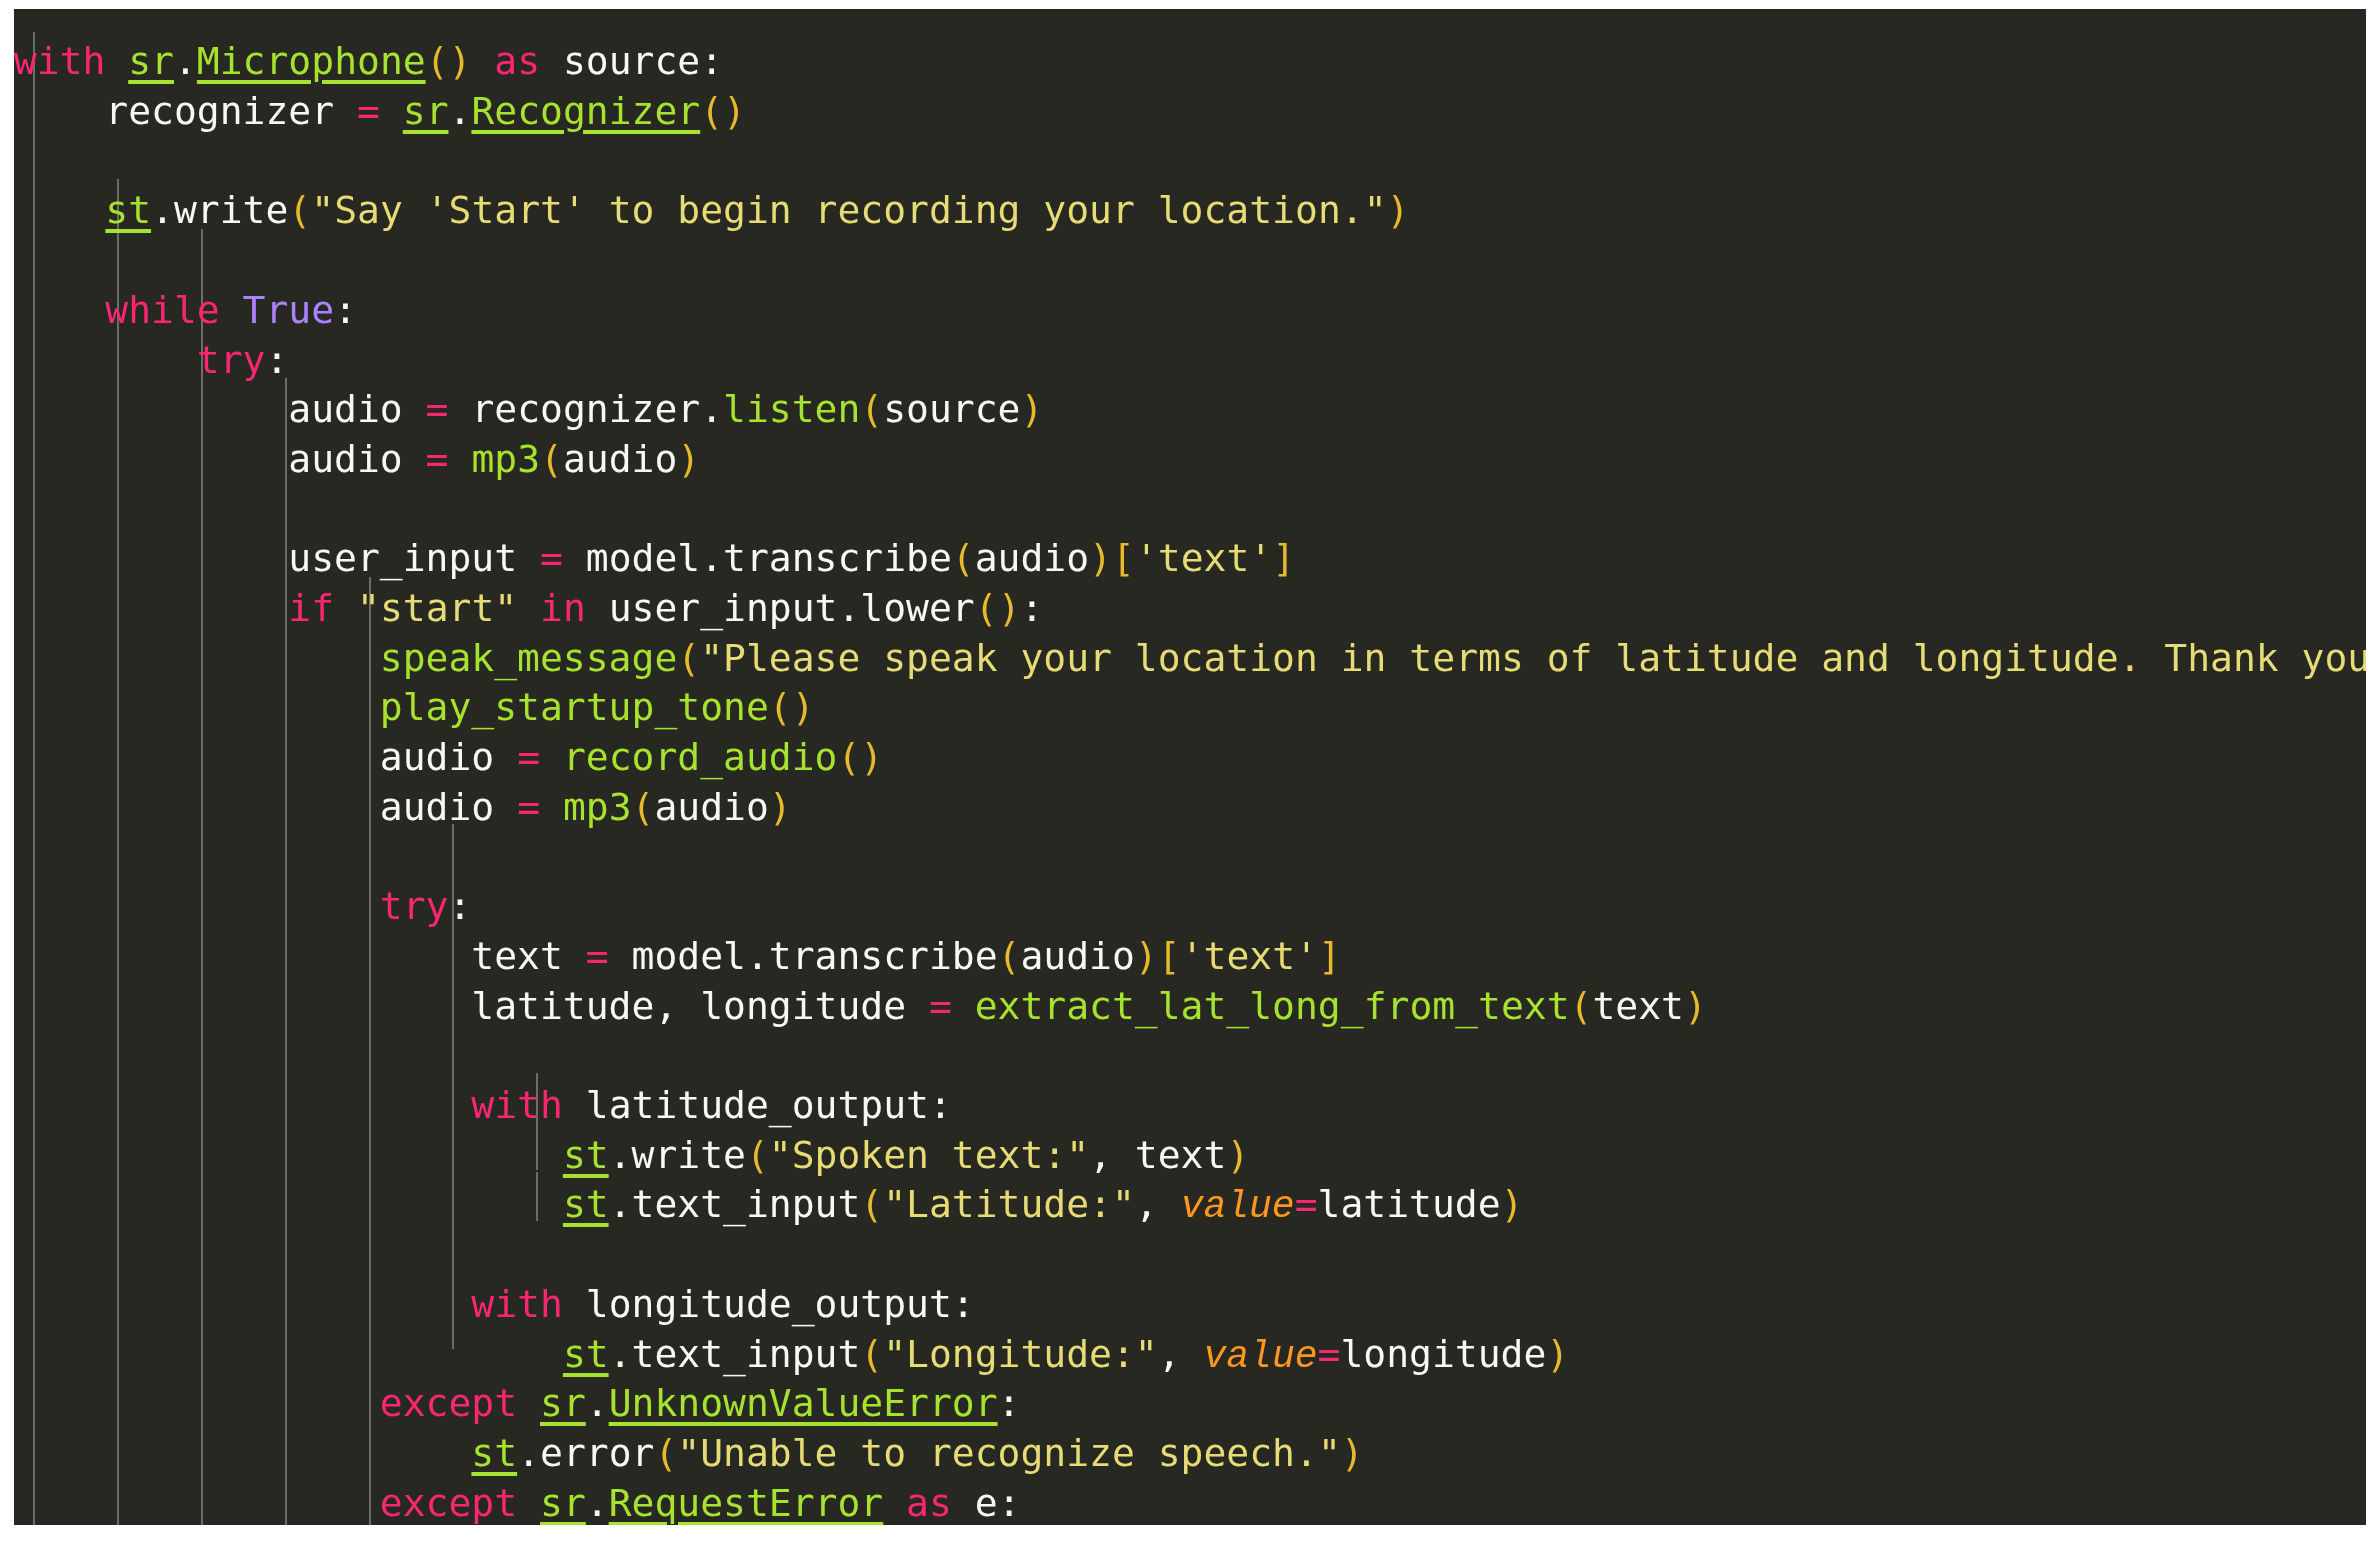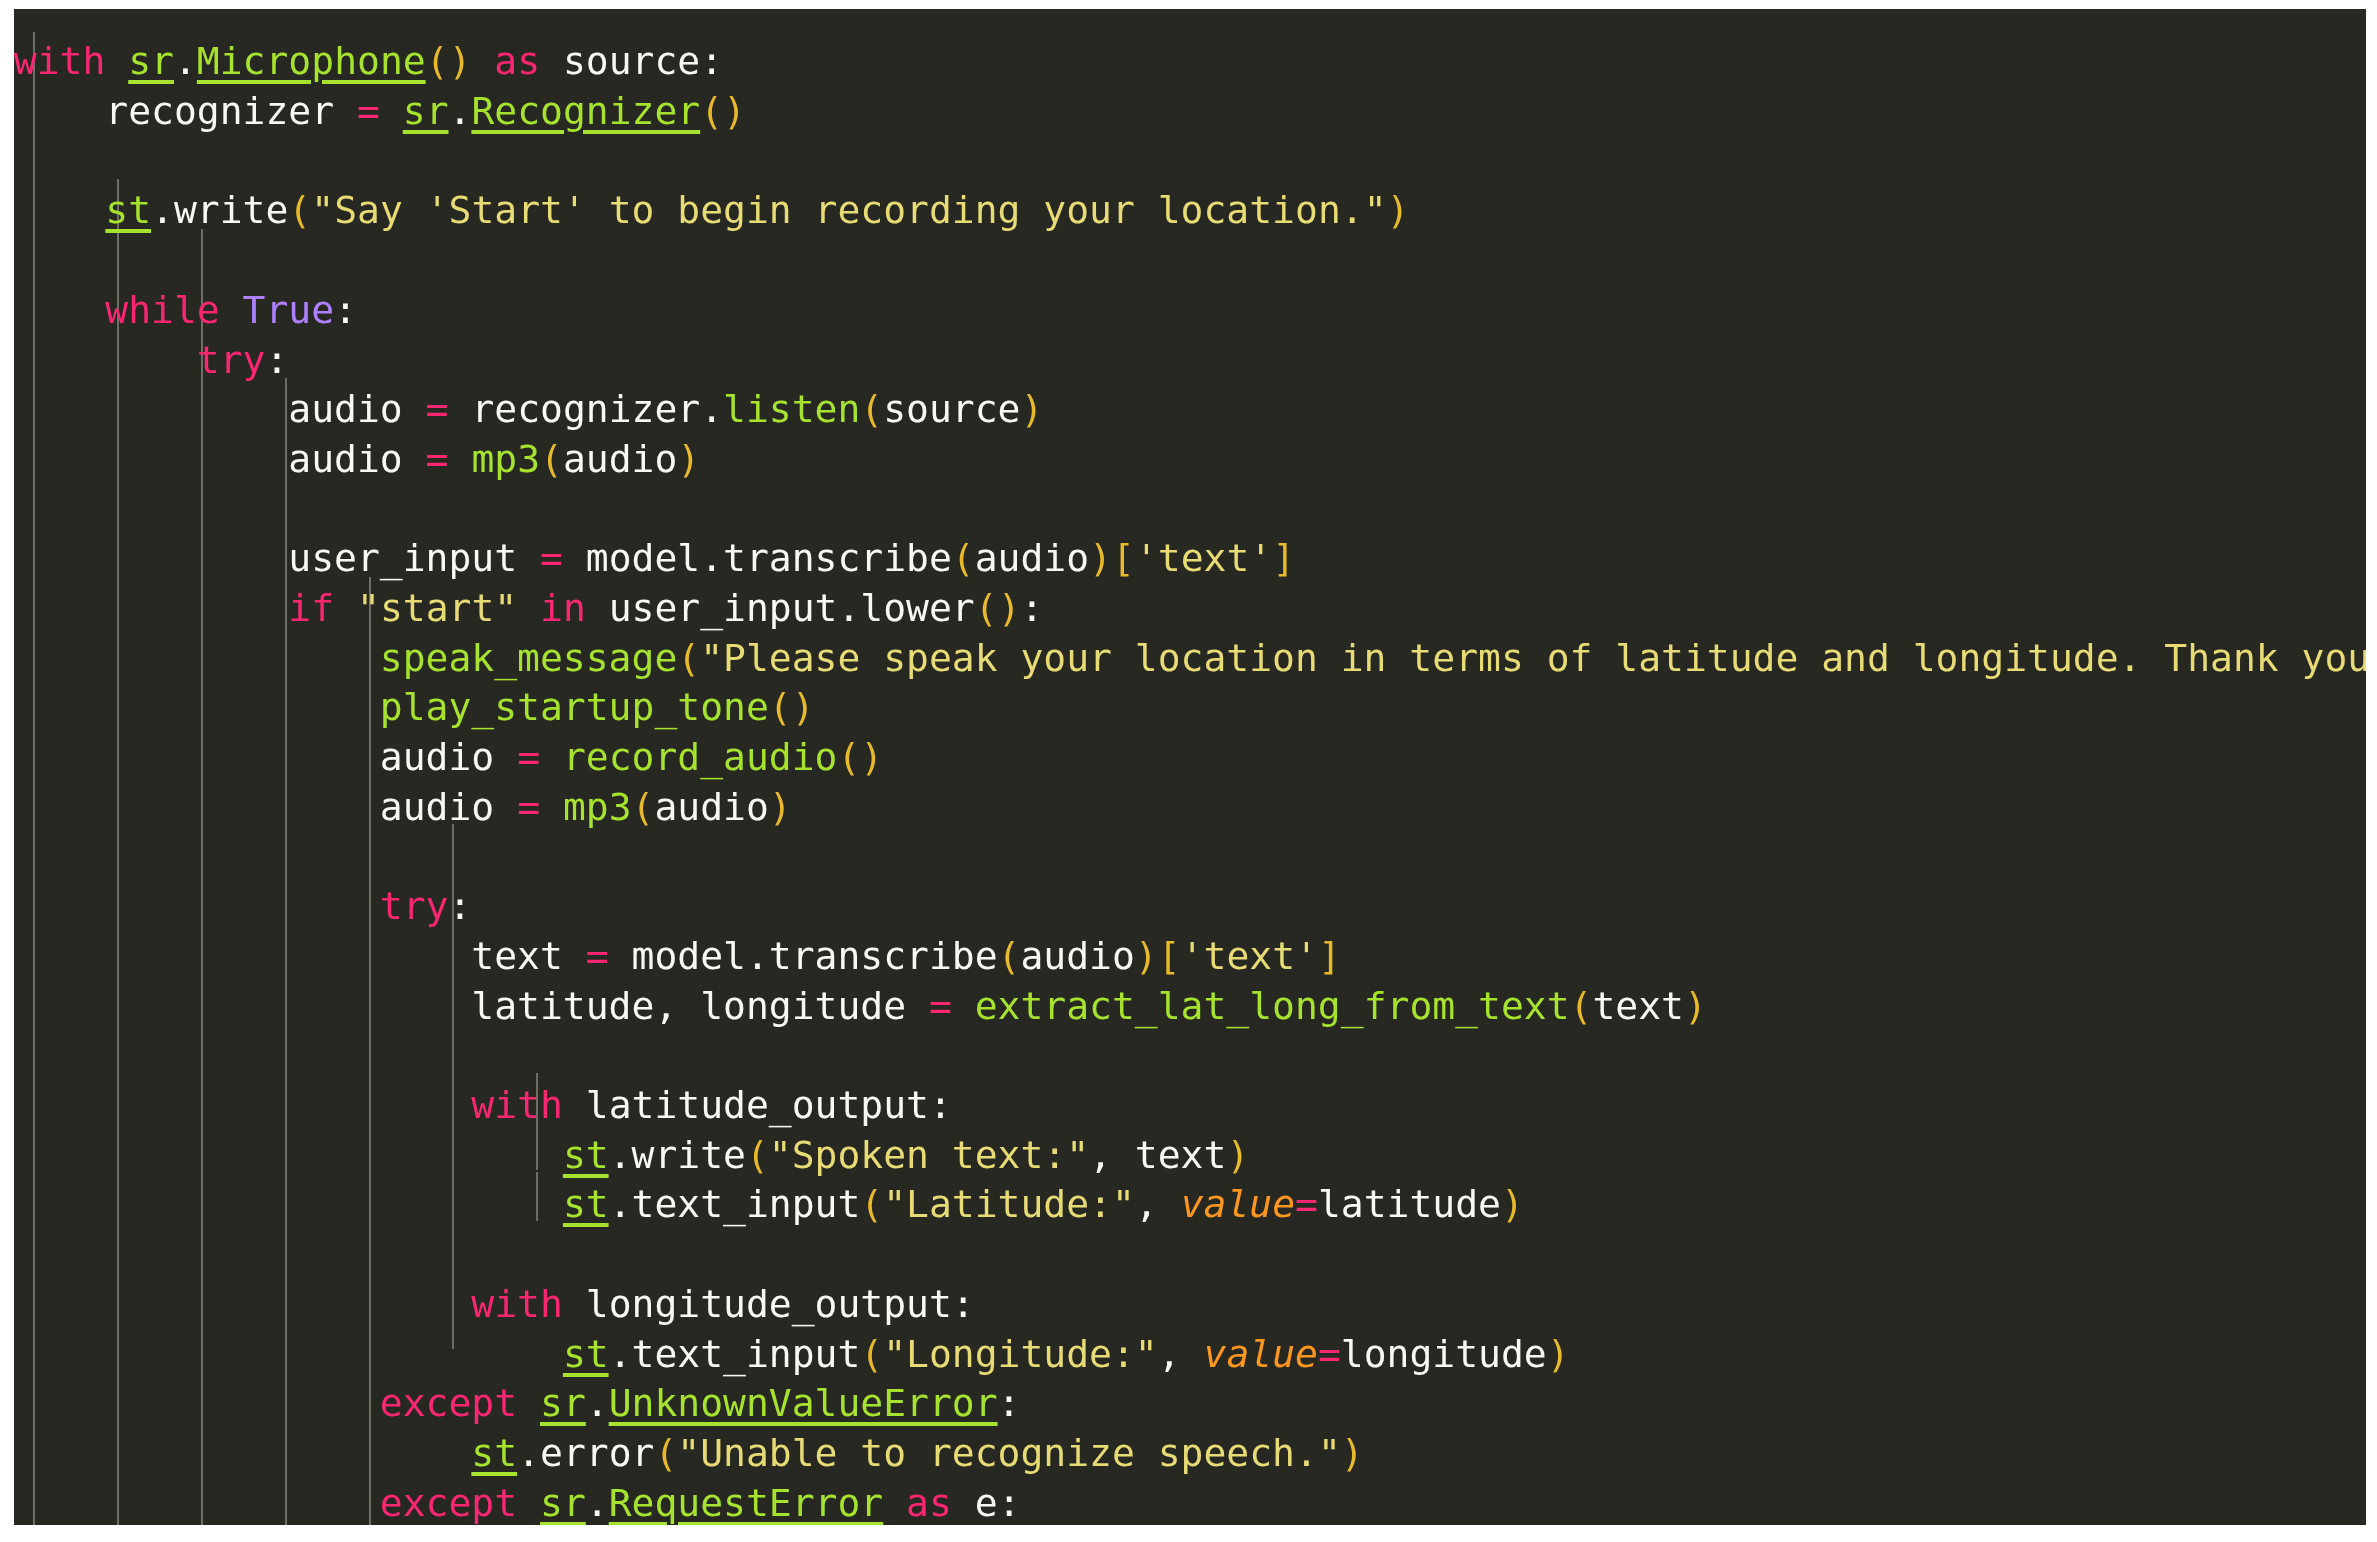--- a/index.html
+++ b/index.html
@@ -59,21 +59,21 @@
 
   
   .kw   { color: #F92672; }            
   .bi   { color: #AE81FF; }            
   .fn   { color: #A6E22E; }            
   .cls  { color: #A6E22E; }            
   .txt  { color: #F8F8F2; }            
   .str  { color: #E6DB74; }            
   .op   { color: #F92672; }            
   .par  { color: #E8B92A; }            
-  .kwarg{ color: #FD971F; font-style: italic; }  
+  .kwarg{ color: #FD971F; font-style: italic; font-family: Liberation Mono, monospace; }  
 
   
   .und {
     text-decoration: underline;
     text-decoration-color: #A6E22E;
     text-decoration-thickness: 3.8px;
     text-underline-offset: 6.3px;
   }
 </style>
 </head>

